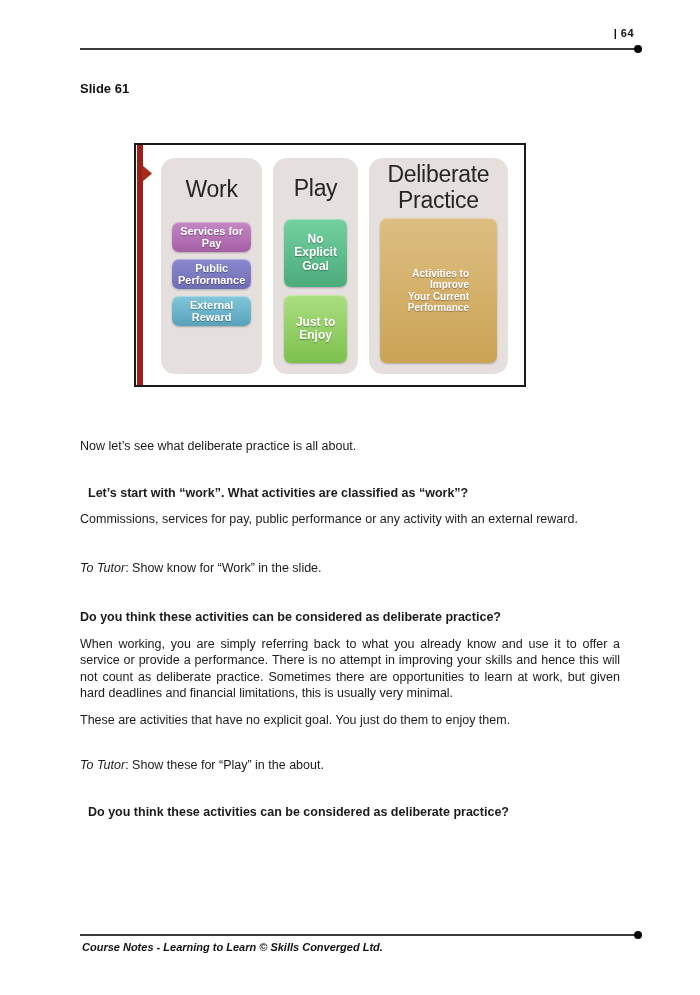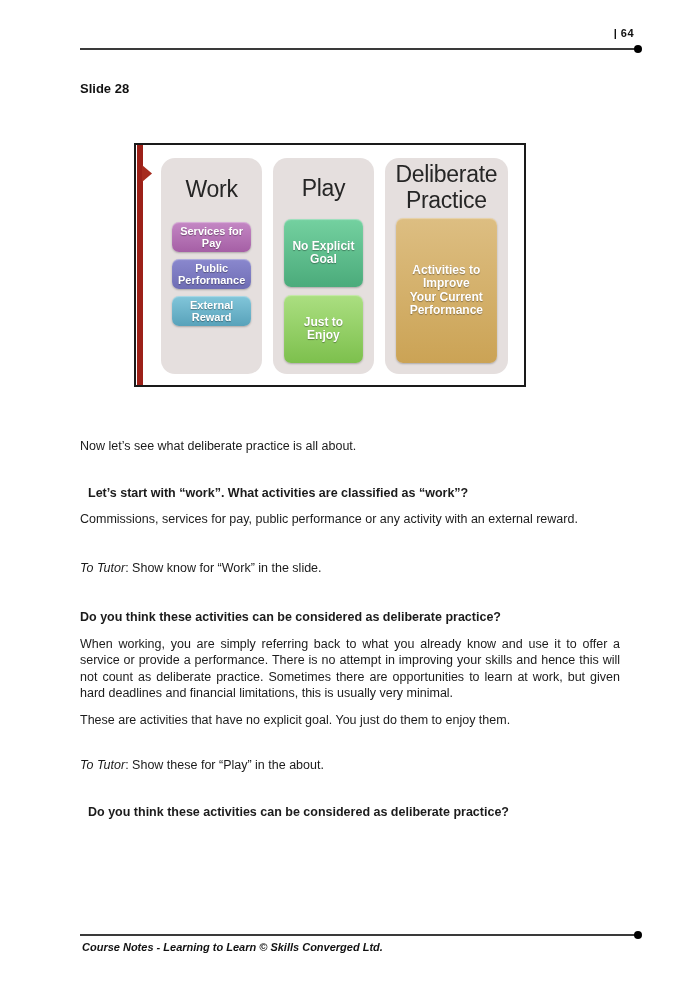--- a/index.html
+++ b/index.html
@@ -63,21 +63,21 @@
   .slide-box{
     border-radius:7px;
     display:flex;align-items:center;justify-content:center;text-align:center;
     color:#ffffff;font-weight:bold;padding:2px 6px;box-sizing:border-box;
     text-shadow:0 1px 1px rgba(0,0,0,.35);
     box-shadow:0 1px 2px rgba(0,0,0,.25), inset 0 1px 1px rgba(255,255,255,.35);
     line-height:1.12;
   }
   .col-work .slide-box{height:30px;font-size:11px;}
   .col-play .slide-box{height:68px;font-size:12px;}
-  .col-dp .slide-box{height:145px;font-size:12px;padding:2px 14px;}
+  .col-dp .slide-box{height:145px;font-size:10px;padding:2px 28px;text-align:right;}
   
   .body-text{
     position:absolute;left:80px;top:438px;width:540px;
     font-size:12.5px;line-height:16.5px;color:#1b1b1b;
   }
   .body-text p{margin:0;}
   .p-question{font-weight:bold;}
   .p-justify{text-align:justify;}
   .tutor-prefix{font-style:italic;}
   .mt-qa{margin-top:10px !important;}
@@ -93,21 +93,21 @@
 </style>
 </head>
 <body>
 
 <div class="page">
 
   <div class="page-number">| 64</div>
   <div class="rule rule-top">
     <span class="rule-dot"></span>
   </div>
-  <div class="slide-heading">Slide 28</div>
+  <div class="slide-heading">Slide 61</div>
 
   <div class="slide-figure">
     <div class="slide-accent-bar" style="background-color: rgb(156, 32, 24);"></div>
     <div class="slide-accent-arrow" style="background-color: rgb(166, 43, 30);"></div>
 
     <div class="slide-columns">
 
       <div class="slide-column col-work" style="background-color: rgb(229, 223, 222);">
         <div class="column-title">Work</div>
         <div class="column-boxes">

